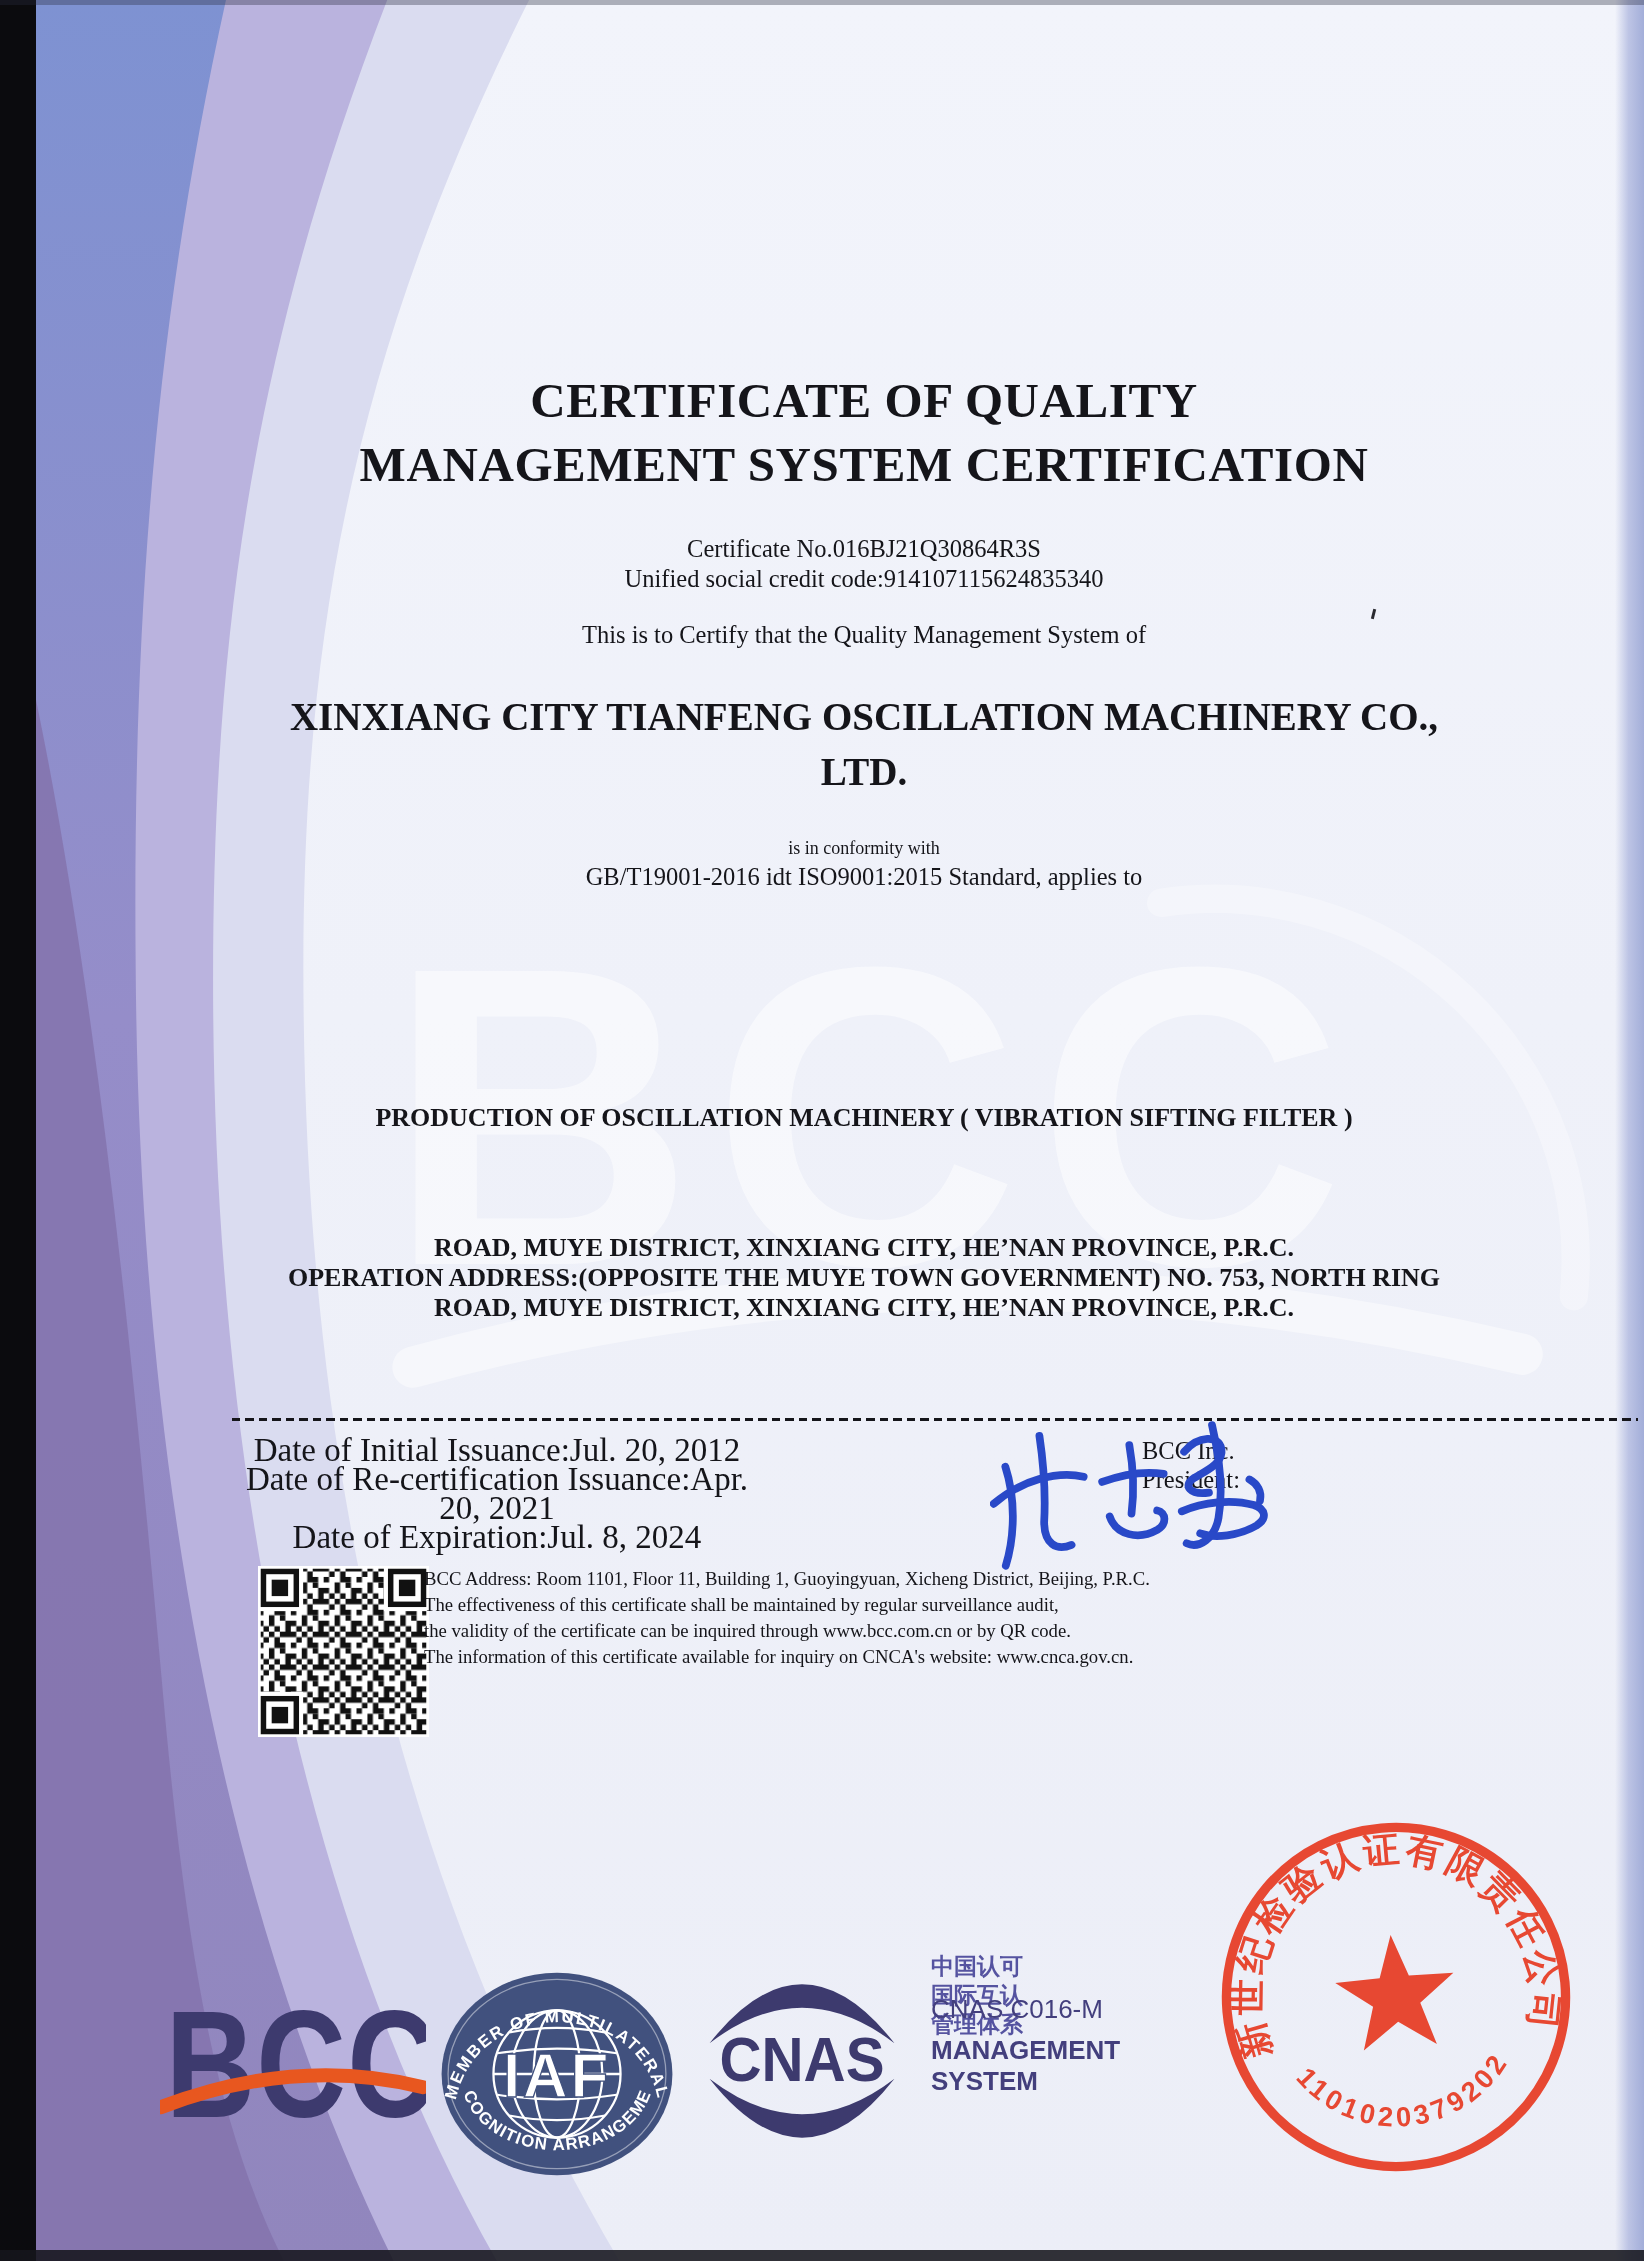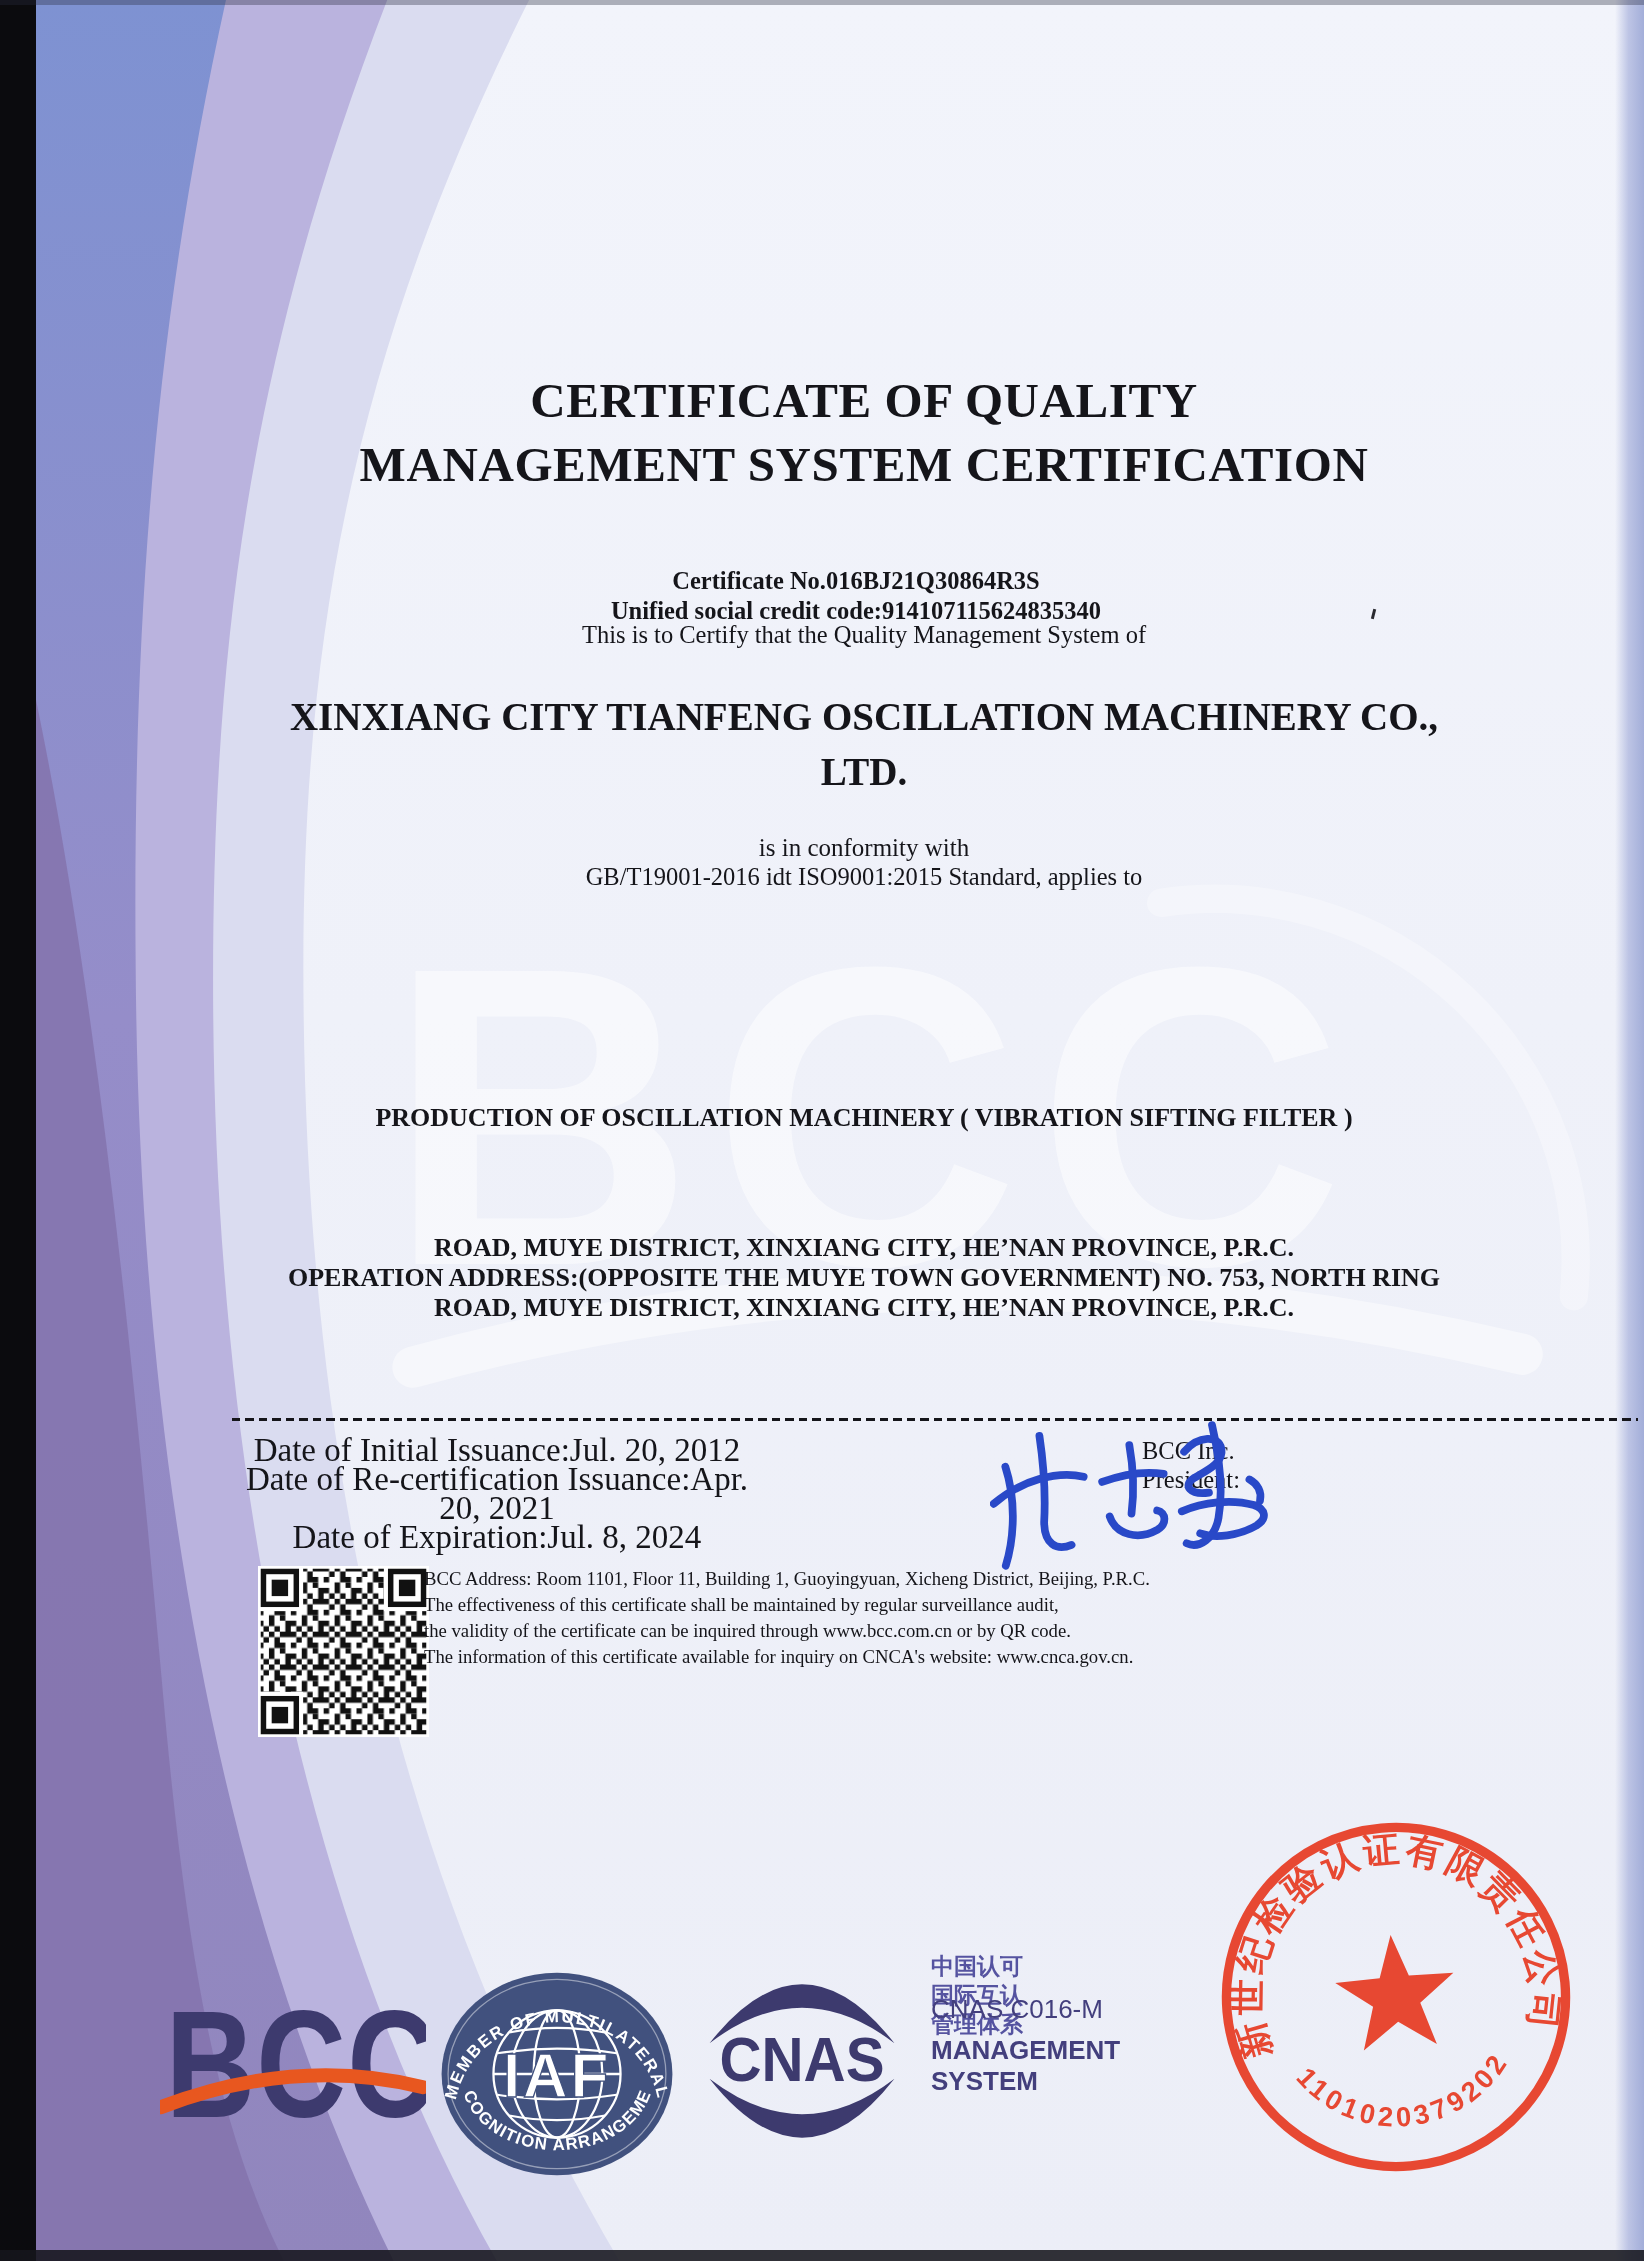--- a/index.html
+++ b/index.html
@@ -26,24 +26,24 @@
   
   .watermark-text{
     left:387px;top:903px;width:967px;z-index:1;
     font-family:"Liberation Sans",sans-serif;font-weight:bold;
     font-size:426px;letter-spacing:17px;color:#ffffff;opacity:.5;
     user-select:none;line-height:1;
   }
 
   
   .title-block{left:148px;top:369px;width:1432px;z-index:10;font-weight:bold;font-size:49px;line-height:64px;letter-spacing:0.6px;}
-  .certno-block{left:140px;top:534px;width:1432px;z-index:10;font-weight:bold;font-size:24.5px;line-height:30px;margin-top:32px;}
+  .certno-block{left:148px;top:534px;width:1432px;z-index:10;font-weight:normal;font-size:24.5px;line-height:30px;}
   .certify-line{left:148px;top:620px;width:1432px;z-index:10;font-size:24.5px;line-height:30px;}
   .company-block{left:148px;top:689px;width:1432px;z-index:10;font-weight:bold;font-size:39px;line-height:55px;}
-  .conformity-line{left:148px;top:833px;width:1432px;z-index:10;font-size:25px;line-height:30px;}
+  .conformity-line{left:148px;top:833px;width:1432px;z-index:10;font-size:18px;line-height:30px;}
   .standard-line{left:148px;top:862px;width:1432px;z-index:10;font-size:24.5px;line-height:30px;}
   .scope-line{left:148px;top:1102px;width:1432px;z-index:10;font-weight:bold;font-size:26px;line-height:32px;}
   .address-block{left:148px;top:1233px;width:1432px;z-index:10;font-weight:bold;font-size:26px;line-height:30px;}
   .separator{left:232px;top:1418px;width:1406px;height:3.2px;z-index:10;
     background:repeating-linear-gradient(90deg,#15151a 0 8.4px,transparent 8.4px 13.5px);}
   .dates-block{left:239px;top:1436px;width:516px;z-index:10;font-size:33px;line-height:29px;text-align:center;}
   .issuer-block{left:1142px;top:1436px;width:193px;z-index:10;font-size:24.5px;line-height:29px;}
   .fineprint-block{left:424px;top:1566px;width:774px;z-index:10;font-size:18.7px;line-height:26px;color:#141419;}
   .artifact{left:1372px;top:609px;width:2.6px;height:10.3px;background:#2a2a30;transform:rotate(14deg);z-index:10;}
 

